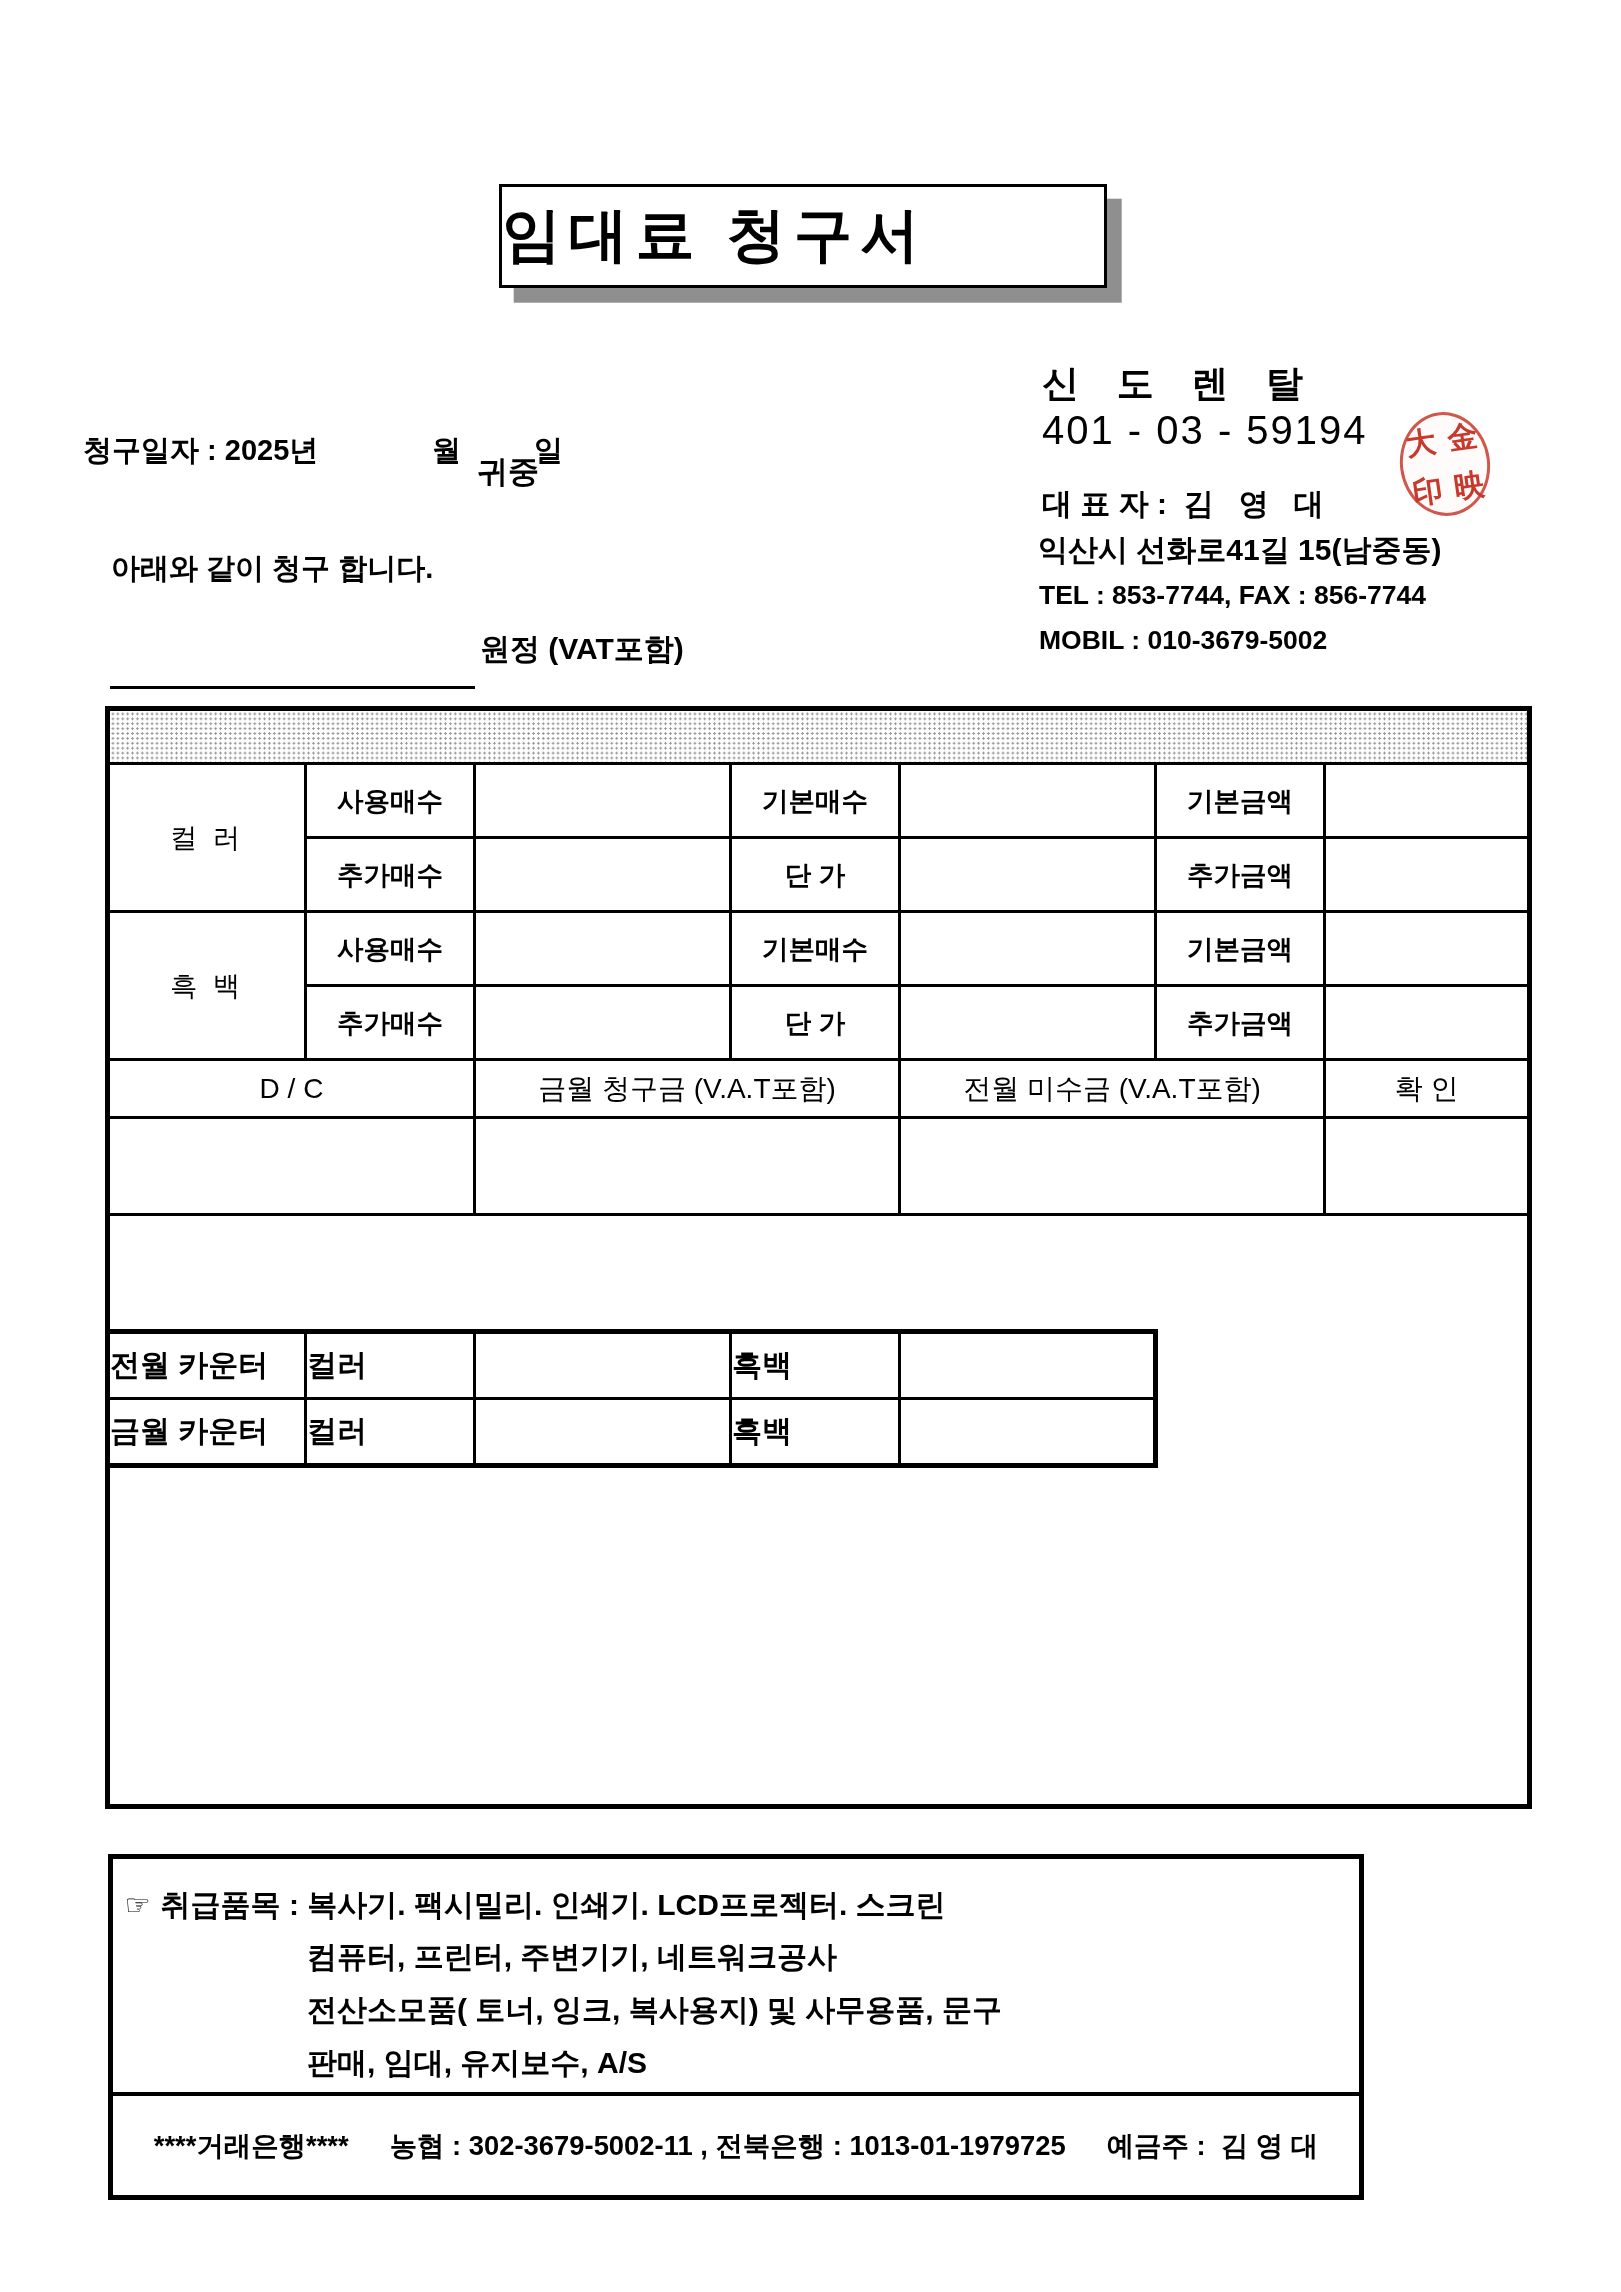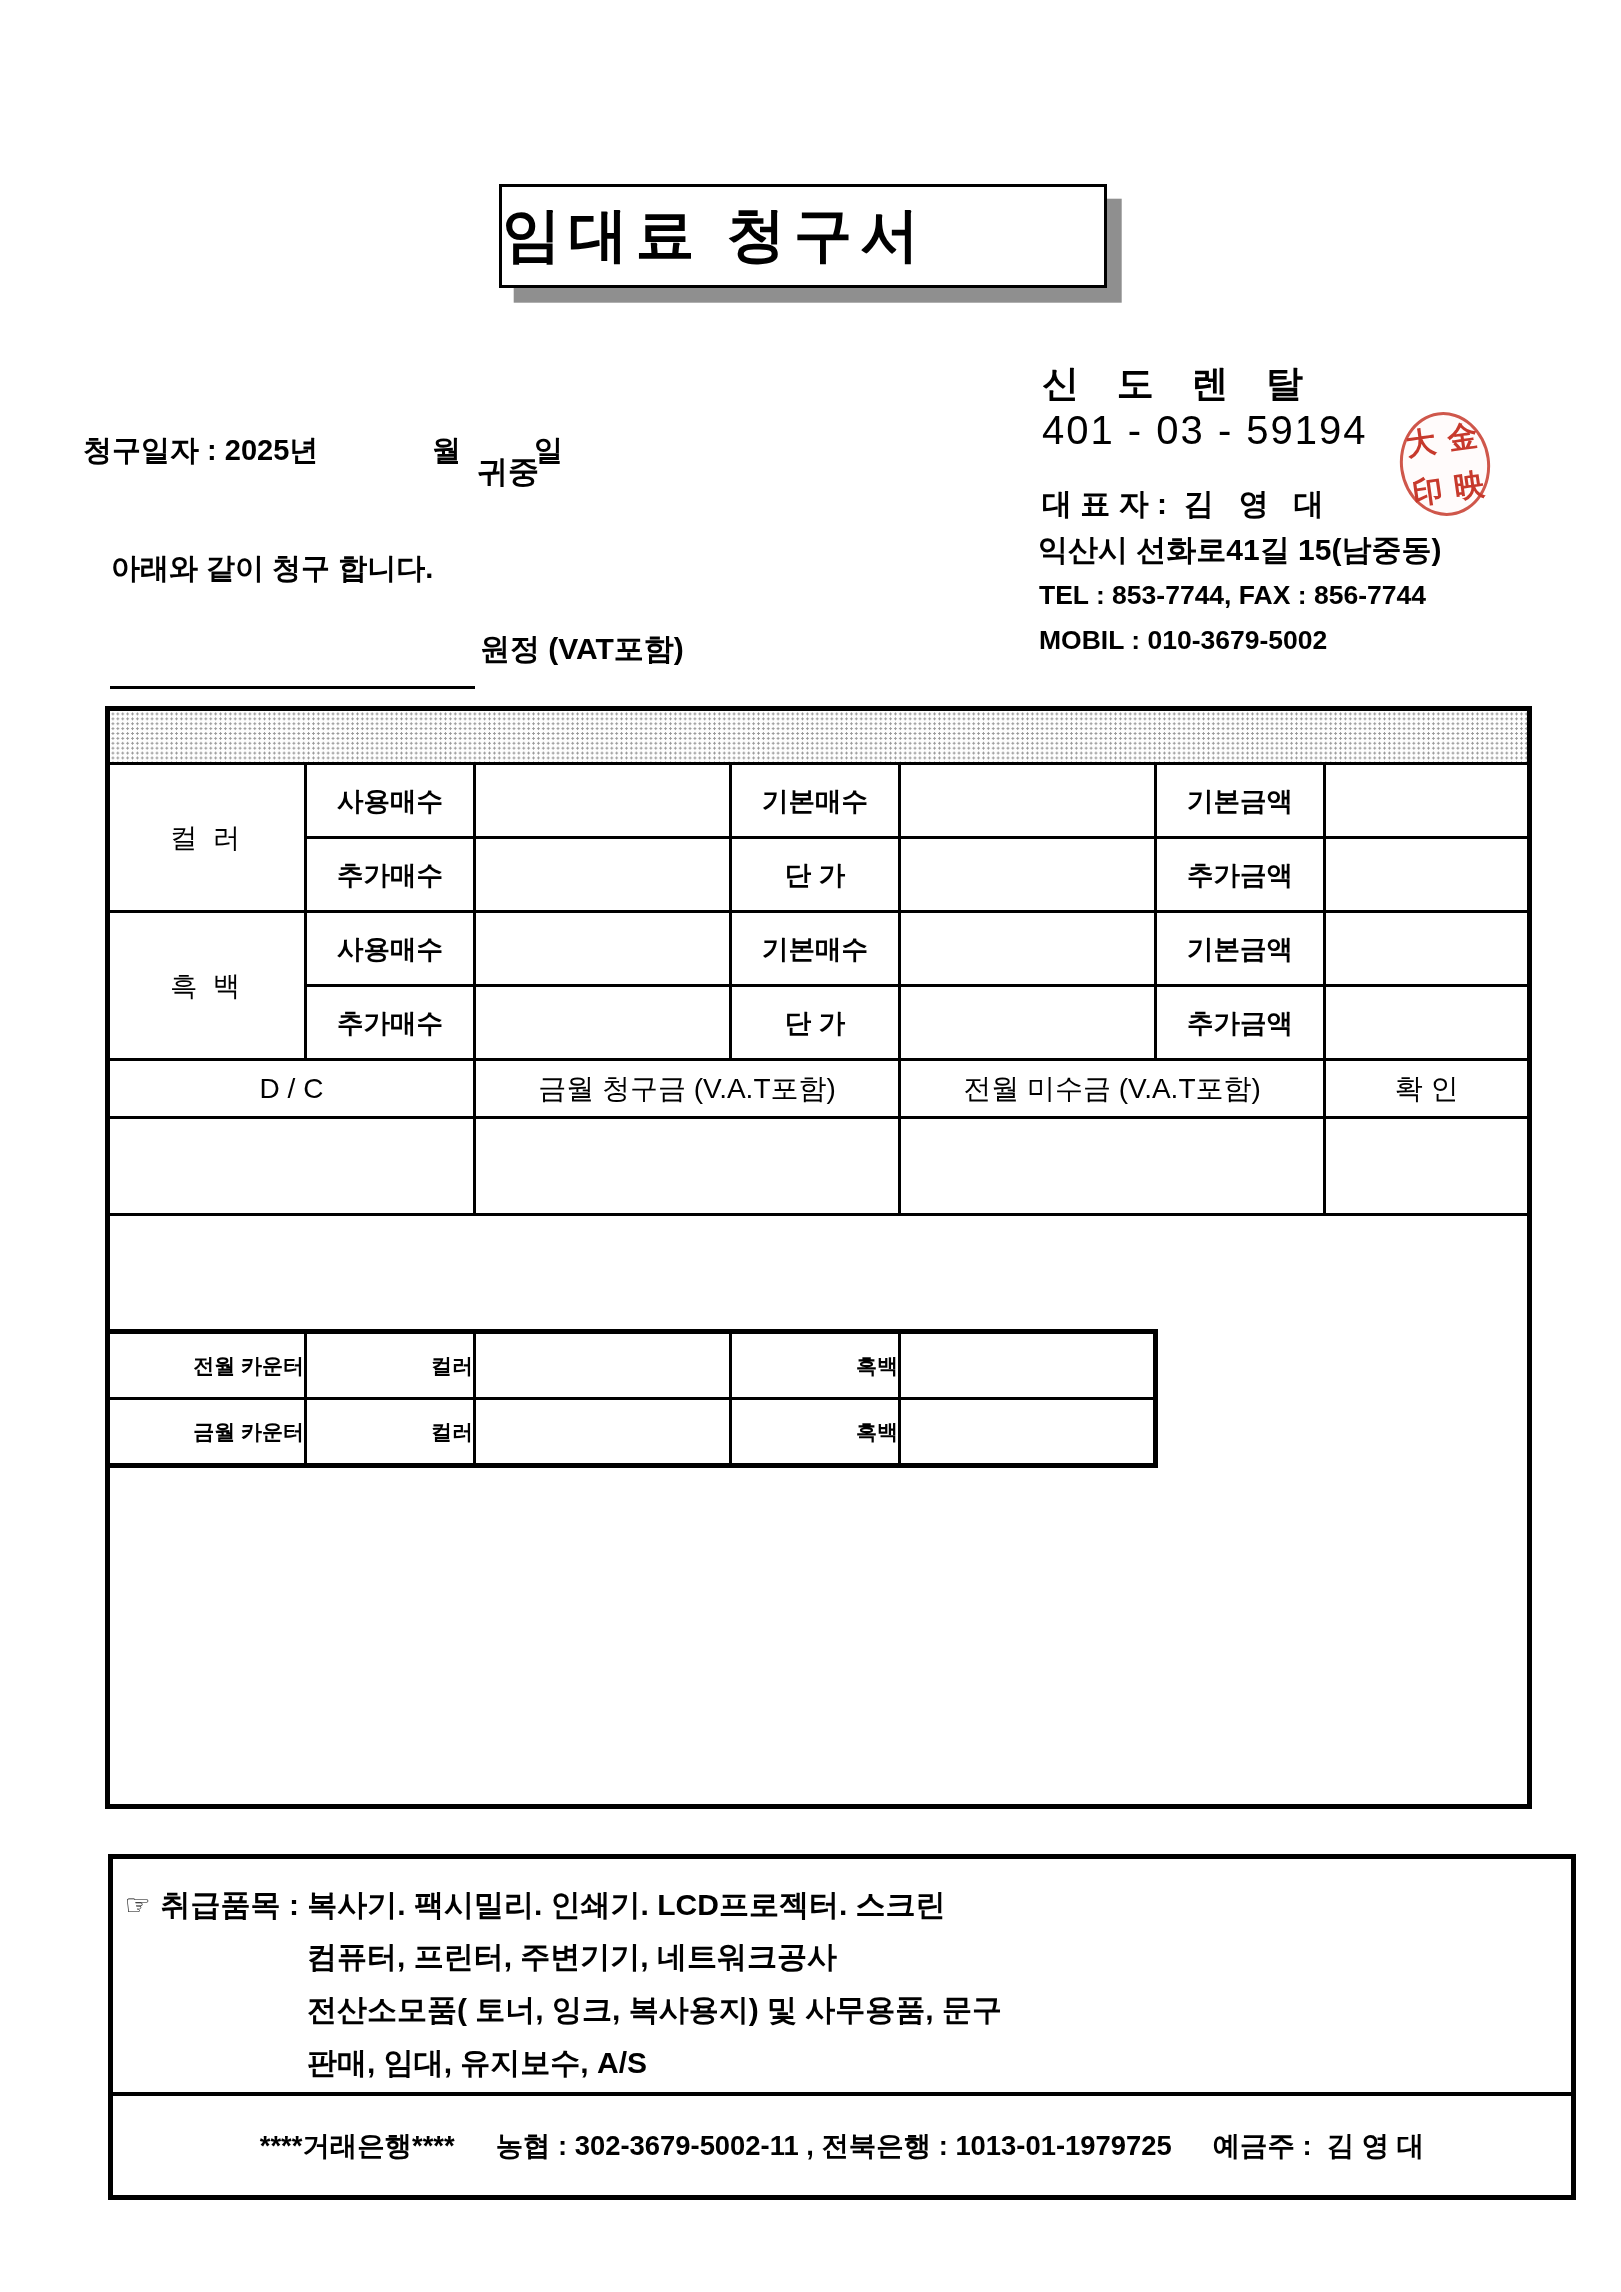--- a/index.html
+++ b/index.html
@@ -65,26 +65,26 @@
   td.sum{font-size:28px;font-weight:400;height:55px;}
   td.emptyrow{height:94px;}
   td.bigvoid{height:588px;}
 
   
   table.counter{
     position:absolute;left:105px;top:1329px;
     border-collapse:collapse;table-layout:fixed;width:1051px;
     border:5.9px solid #000;background:#fff;
   }
-  table.counter td{border:3.9px solid #000;padding:0;text-align:right;vertical-align:middle;
-    font-size:21px;font-weight:700;height:63px;}
+  table.counter td{border:3.9px solid #000;padding:0;text-align:left;vertical-align:middle;
+    font-size:30px;font-weight:700;height:63px;}
 
   
   .bottom-box{
-    left:108px;top:1854px;width:1468px;height:346px;
+    left:108px;top:1854px;width:1256px;height:346px;
     border:5.9px solid #000;background:#fff;box-sizing:border-box;
   }
   .items-area{position:relative;height:235px;}
   .items-line1{position:absolute;left:11.8px;top:25.5px;font-size:30px;font-weight:700;}
   .hand{font-size:29px;font-weight:400;margin-right:9.8px;}
   .items-line{position:absolute;left:194px;font-size:30px;font-weight:700;}
   .bank-row{
     position:absolute;left:0;right:0;bottom:0;height:99px;
     border-top:4.9px solid #000;
     display:flex;align-items:center;justify-content:center;gap:41px;

